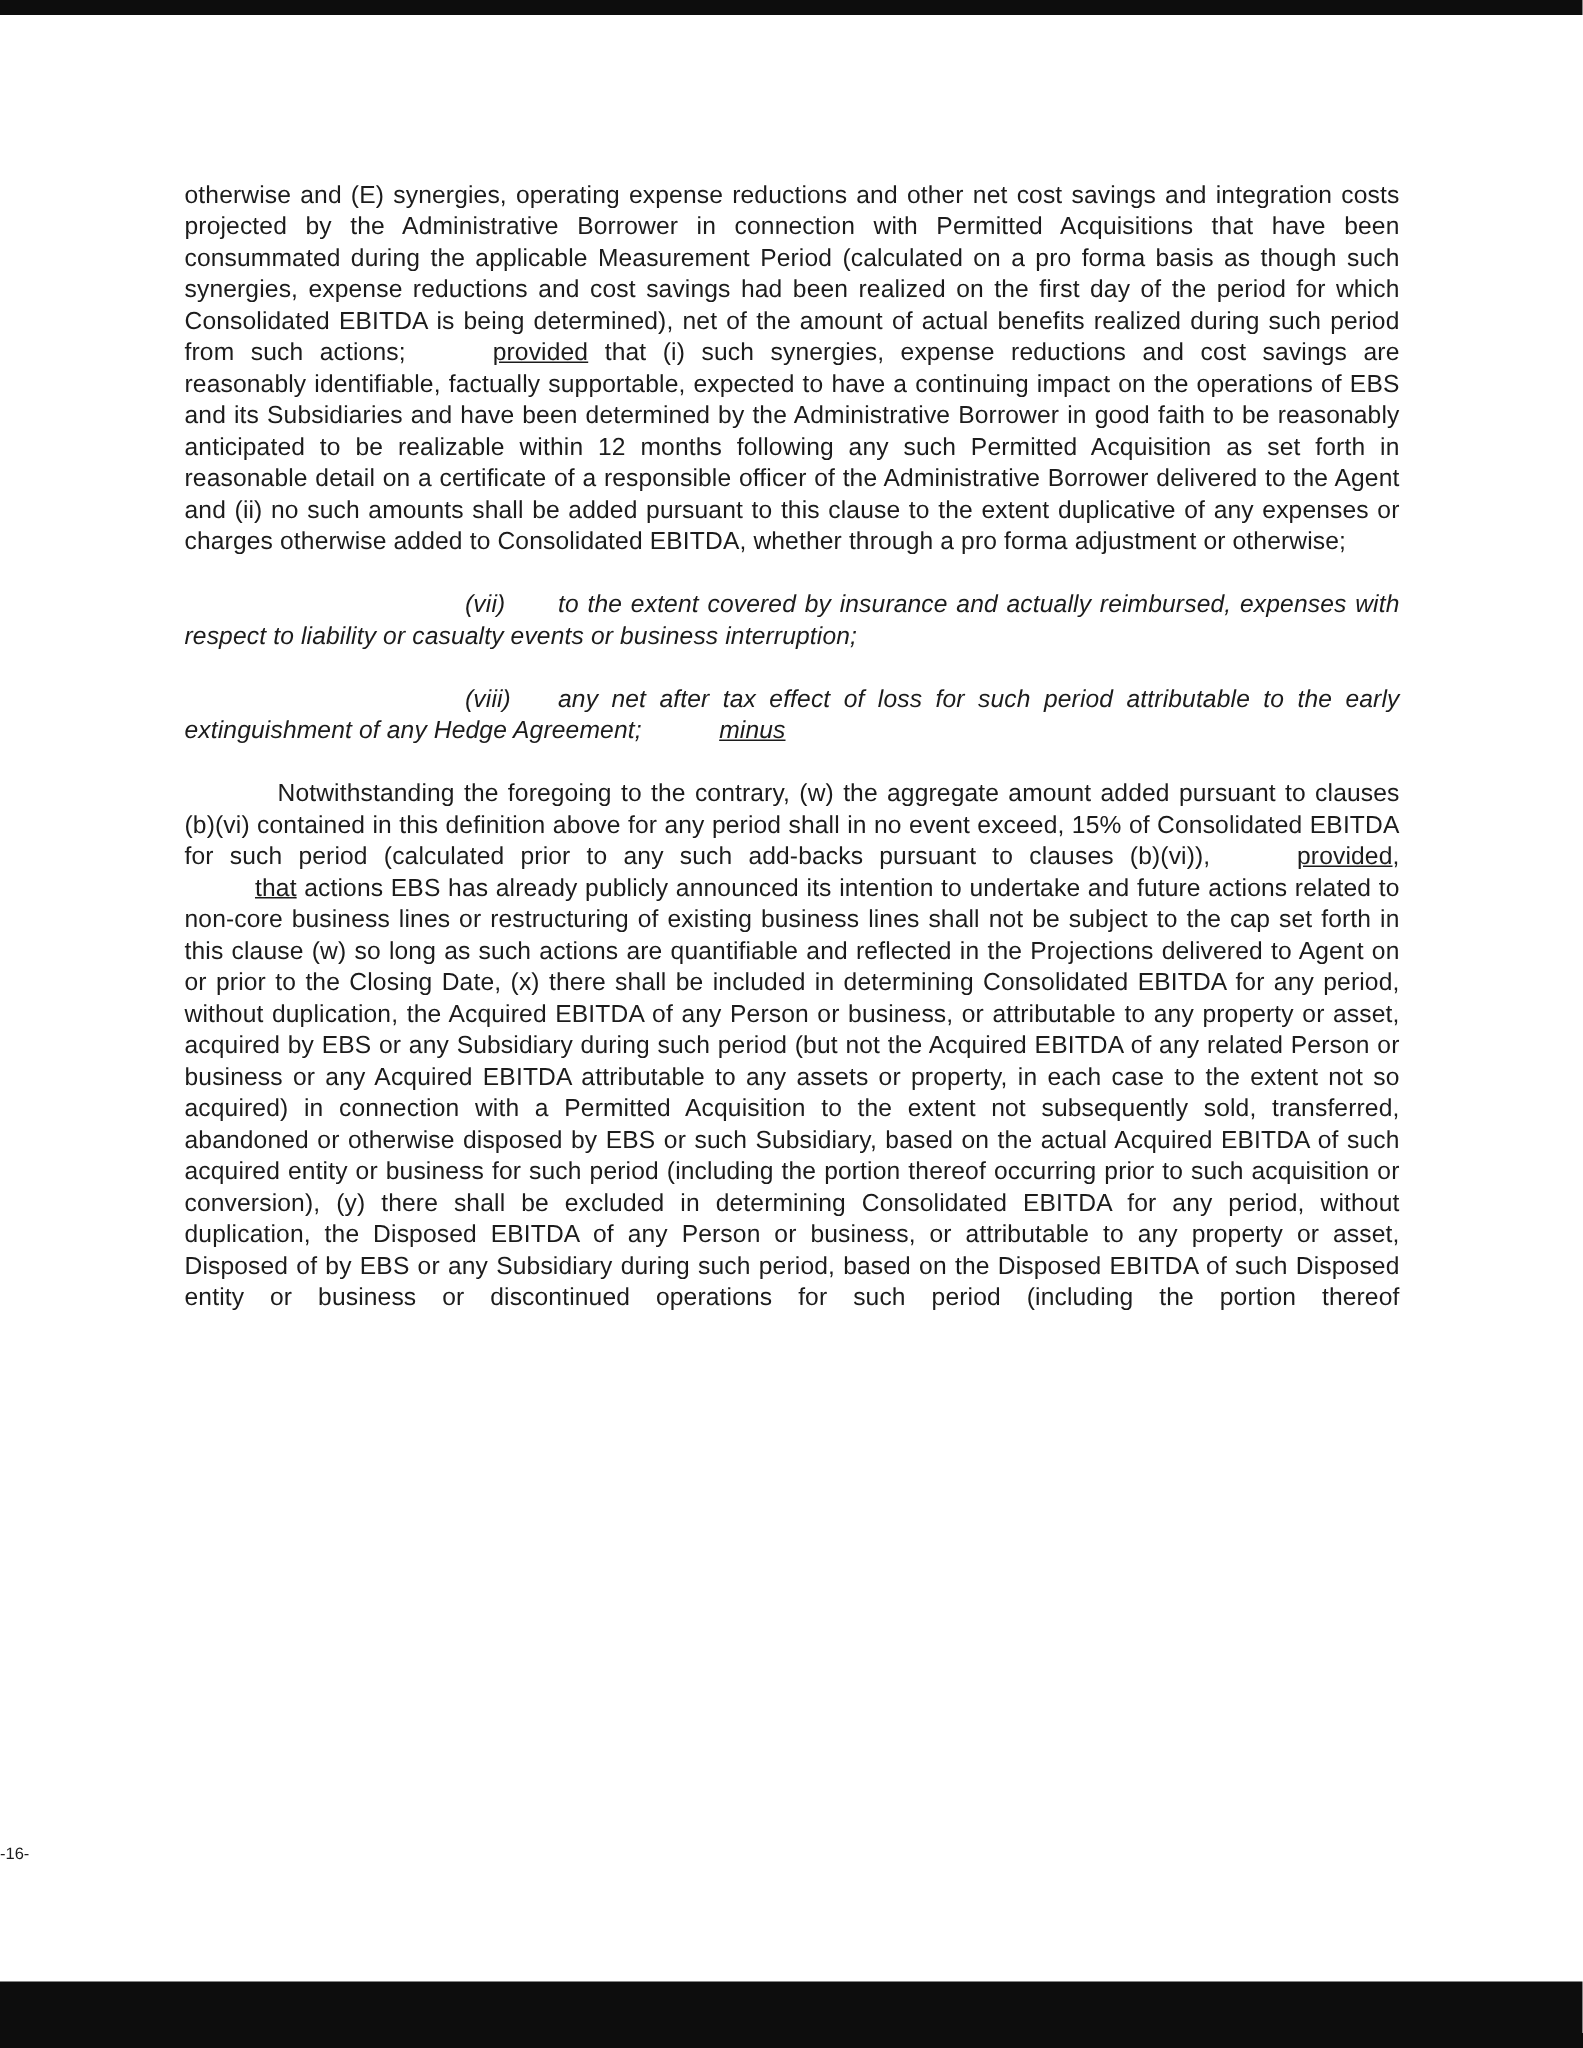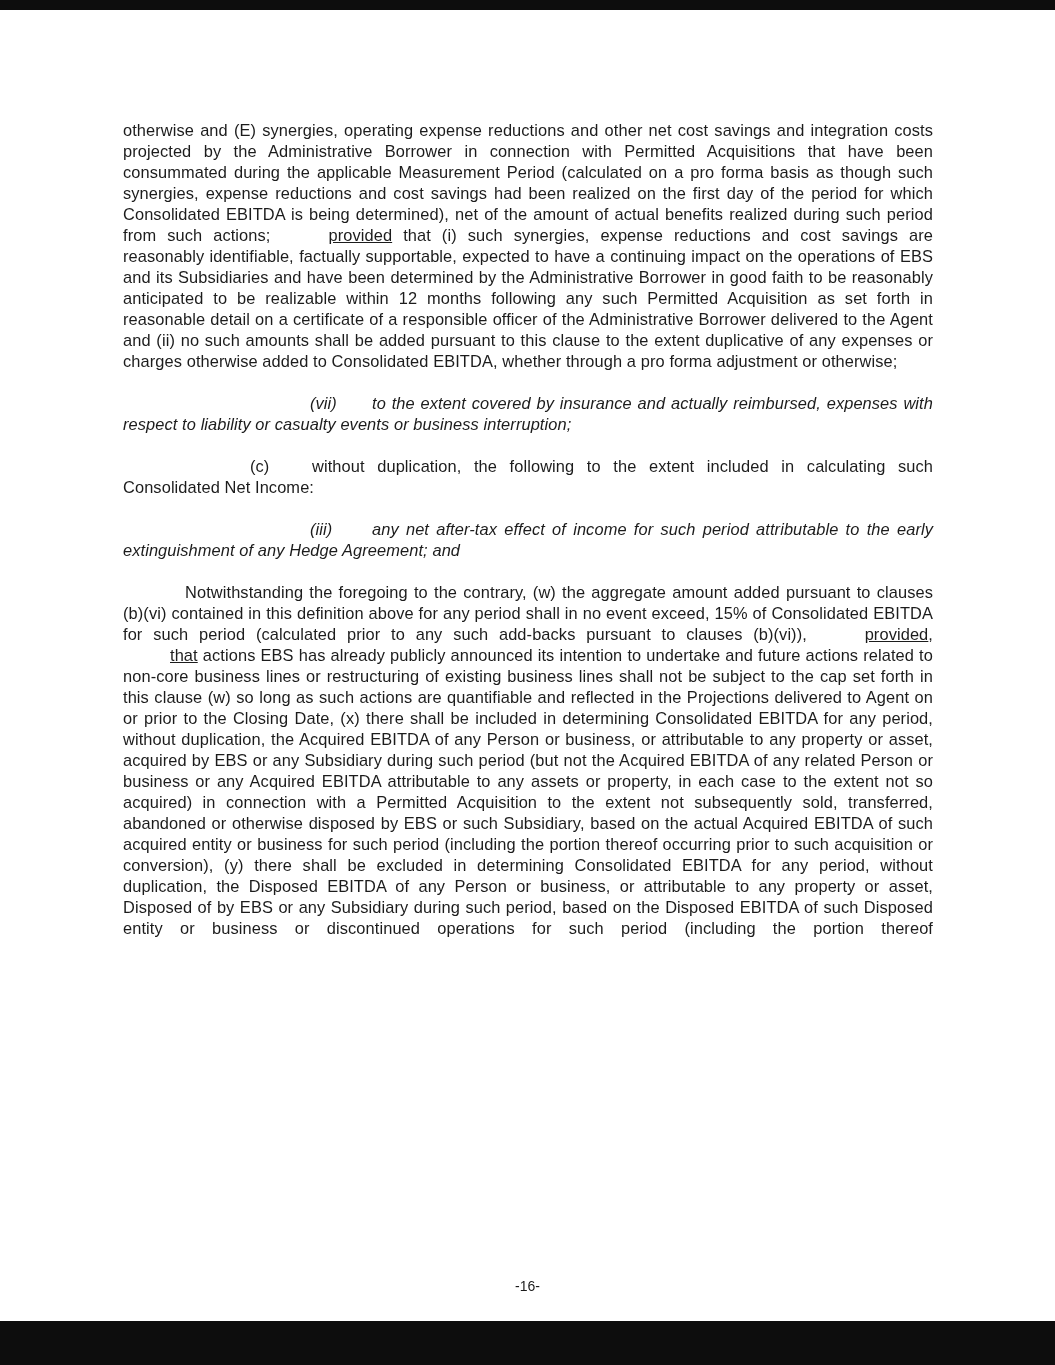--- a/index.html
+++ b/index.html
@@ -52,35 +52,34 @@
   .ti-3 { text-indent: 187px; font-style: italic; }
   .jl { text-align-last: justify; }
   .clause-label {
     display: inline-block;
     min-width: 62px;
     text-indent: 0;
   }
   .u { text-decoration: underline; padding-left: 47px; }
   .footer {
     position: absolute;
-    top: 1278px;
+    top: 1230px;
     left: 0;
     width: 100%;
-    text-align: center;
+    text-align: left;
     color: #1c1c1c;
-    font-size: 14px;
+    font-size: 11px;
   }
 </style>
 </head>
 <body>
 
 <div class="page">
   <div class="bar-top"></div>
   <div class="content" id="paragraphs">
       <p class="para ti-0"><span>otherwise and (E) synergies, operating expense reductions and other net cost savings and integration costs projected by the Administrative Borrower in connection with Permitted Acquisitions that have been consummated during the applicable Measurement Period (calculated on a pro forma basis as though such synergies, expense reductions and cost savings had been realized on the first day of the period for which Consolidated EBITDA is being determined), net of the amount of actual benefits realized during such period from such actions; </span><span class="u">provided</span><span> that (i) such synergies, expense reductions and cost savings are reasonably identifiable, factually supportable, expected to have a continuing impact on the operations of EBS and its Subsidiaries and have been determined by the Administrative Borrower in good faith to be reasonably anticipated to be realizable within 12 months following any such Permitted Acquisition as set forth in reasonable detail on a certificate of a responsible officer of the Administrative Borrower delivered to the Agent and (ii) no such amounts shall be added pursuant to this clause to the extent duplicative of any expenses or charges otherwise added to Consolidated EBITDA, whether through a pro forma adjustment or otherwise;</span></p>
       <p class="para ti-3"><span class="clause-label">(vii)</span><span>to the extent covered by insurance and actually reimbursed, expenses with respect to liability or casualty events or business interruption;</span></p>
-      <p class="para ti-2"><span class="clause-label">(c)</span><span>without duplication, the following to the extent included in calculating such Consolidated Net Income:</span></p>
-      <p class="para ti-3"><span class="clause-label">(iii)</span><span>any net after-tax effect of income for such period attributable to the early extinguishment of any Hedge Agreement; and</span></p>
+      <p class="para ti-3"><span class="clause-label">(viii)</span><span>any net after tax effect of loss for such period attributable to the early extinguishment of any Hedge Agreement; </span><span class="u">minus</span></p>
       <p class="para ti-1 jl"><span>Notwithstanding the foregoing to the contrary, (w) the aggregate amount added pursuant to clauses (b)(vi) contained in this definition above for any period shall in no event exceed, 15% of Consolidated EBITDA for such period (calculated prior to any such add-backs pursuant to clauses (b)(vi)), </span><span class="u">provided</span><span>, </span><span class="u">that</span><span> actions EBS has already publicly announced its intention to undertake and future actions related to non-core business lines or restructuring of existing business lines shall not be subject to the cap set forth in this clause (w) so long as such actions are quantifiable and reflected in the Projections delivered to Agent on or prior to the Closing Date, (x) there shall be included in determining Consolidated EBITDA for any period, without duplication, the Acquired EBITDA of any Person or business, or attributable to any property or asset, acquired by EBS or any Subsidiary during such period (but not the Acquired EBITDA of any related Person or business or any Acquired EBITDA attributable to any assets or property, in each case to the extent not so acquired) in connection with a Permitted Acquisition to the extent not subsequently sold, transferred, abandoned or otherwise disposed by EBS or such Subsidiary, based on the actual Acquired EBITDA of such acquired entity or business for such period (including the portion thereof occurring prior to such acquisition or conversion), (y) there shall be excluded in determining Consolidated EBITDA for any period, without duplication, the Disposed EBITDA of any Person or business, or attributable to any property or asset, Disposed of by EBS or any Subsidiary during such period, based on the Disposed EBITDA of such Disposed entity or business or discontinued operations for such period (including the portion thereof</span></p>
     </div>
   <div class="footer">-16-</div>
   <div class="bar-bottom"></div>
 </div>
 
 </body></html>

